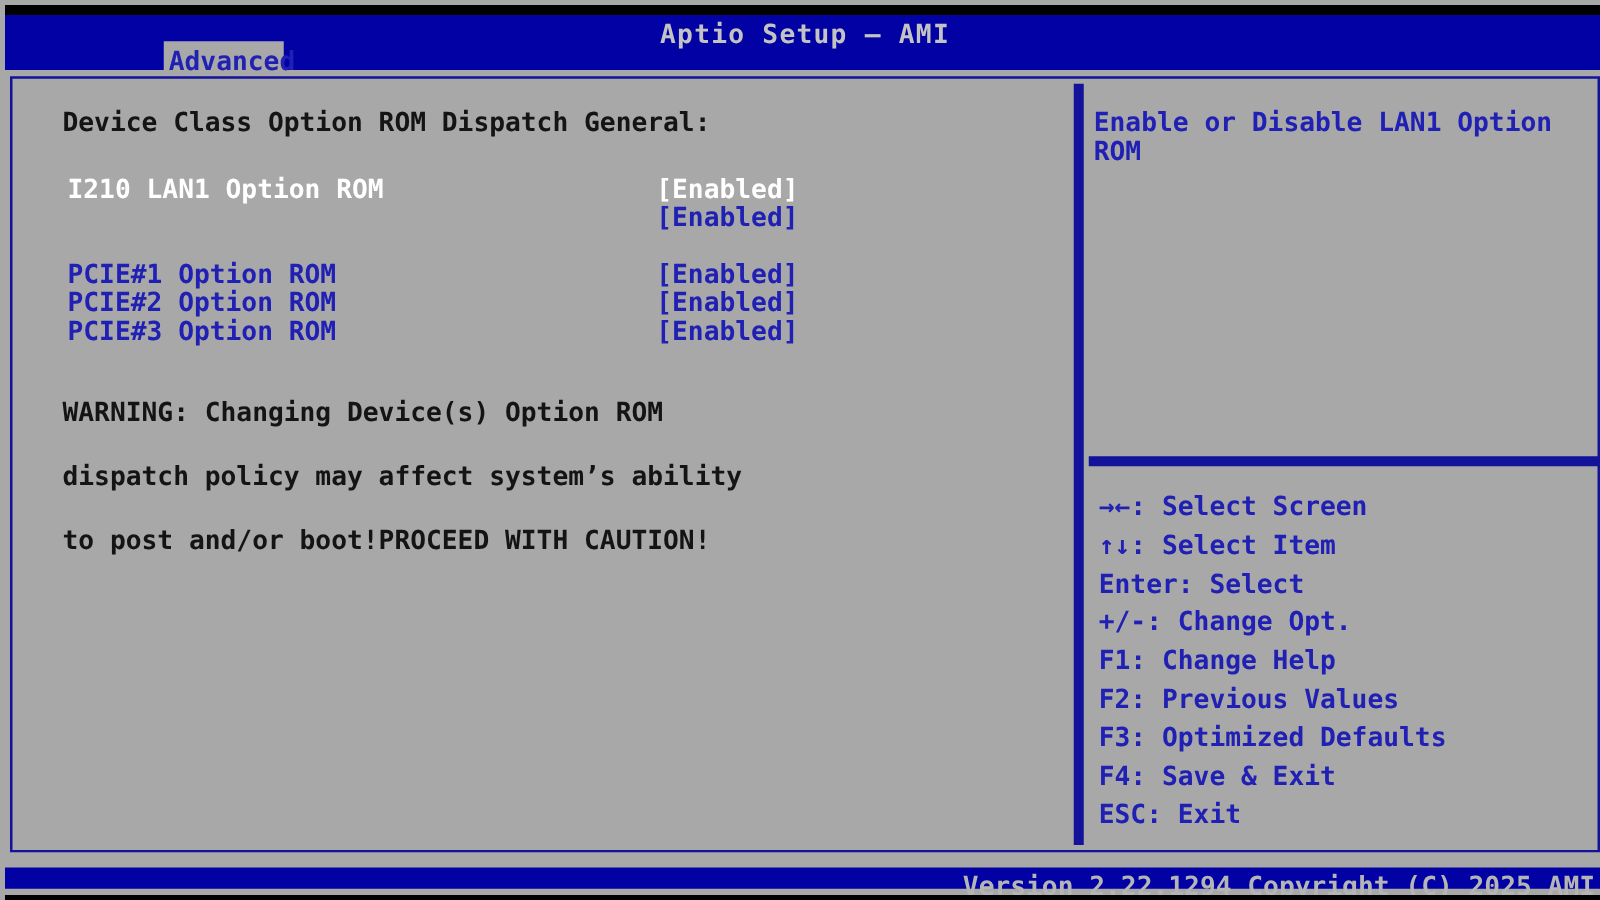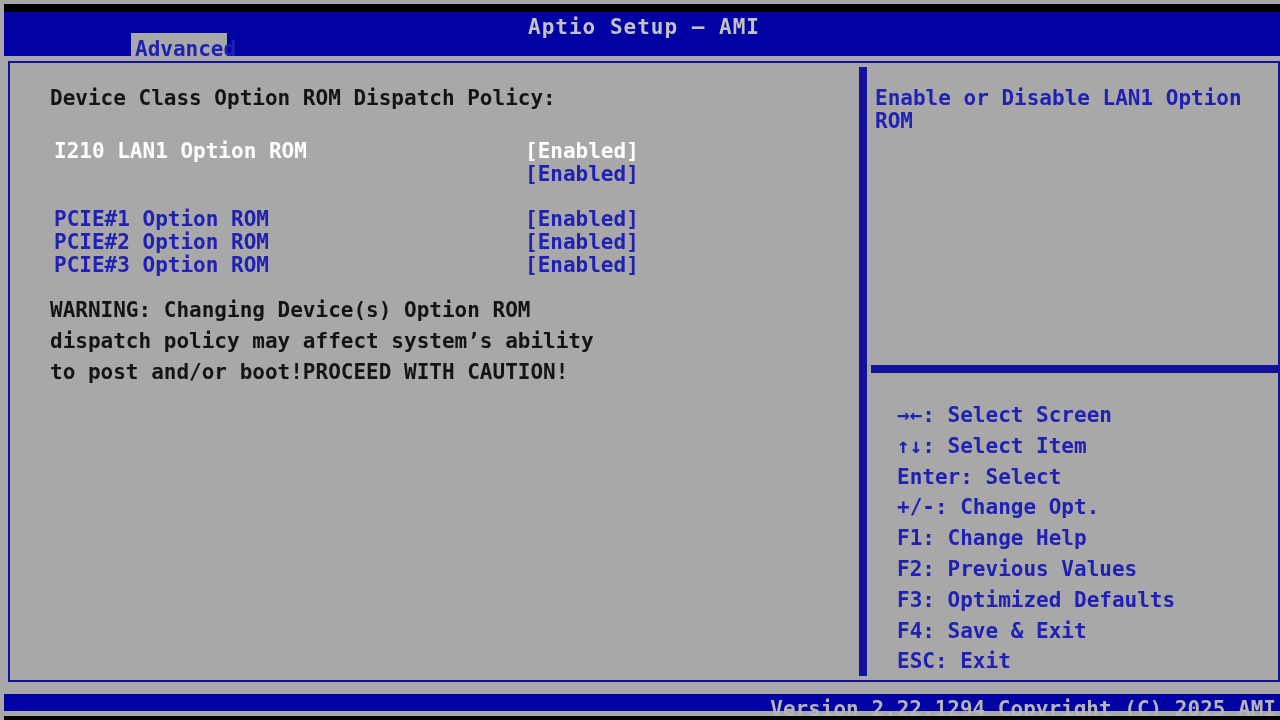--- a/index.html
+++ b/index.html
@@ -38,45 +38,45 @@
     padding:16px 0 0 32px;line-height:22.7px;
   }
   .v-divider{width:2px;height:100%;background:var(--border-blue);}
   .right-pane{position:relative;flex:1;height:100%;padding:16px 8px 0 4px;line-height:22.7px;}
   .line{white-space:pre;}
   .spacer{height:22.7px;}
   .section-title{color:var(--text-black);}
   .opt-row{position:relative;color:var(--text-blue);height:22.7px;cursor:default;}
   .opt-row.selected{color:var(--selected-white);}
   .opt-value{position:absolute;left:475px;top:0;}
-  .warning{color:var(--text-black);}
+  .warning{color:var(--text-black);margin-top:20px;}
   .help-text{color:var(--text-blue);width:395px;}
   .h-divider{position:absolute;left:4px;top:298px;width:411px;height:2px;background:var(--border-blue);}
-  .legend{position:absolute;left:4px;top:329px;line-height:22.8px;color:var(--text-blue);margin-left:18px;}
+  .legend{position:absolute;left:4px;top:319px;line-height:22.8px;color:var(--text-blue);}
   .footer-gap{position:absolute;left:0;top:678px;width:1280px;height:12px;background:var(--panel-gray);}
   .footer-bar{
     position:absolute;left:0;top:690px;width:1280px;height:17px;background:var(--blue-bg);
     text-align:right;line-height:22px;color:#b5b5b5;
   }
   .bottom-black{position:absolute;left:0;top:712px;width:1280px;height:8px;background:#000;}
 </style>
 </head>
 <body>
 
 <div class="top-black"></div>
 
 <div class="header">
   <div class="page-title">Aptio Setup – AMI</div>
   <div class="tab">Advanced</div>
 </div>
 
 <div class="panel">
 
   <div class="left-pane">
-    <div class="line section-title">Device Class Option ROM Dispatch Policy:</div>
+    <div class="line section-title">Device Class Option ROM Dispatch General:</div>
     <div class="spacer"></div>
 
     <div class="opt-row selected">
       <span class="line">I210 LAN1 Option ROM</span>
       <span class="opt-value line">[Enabled]</span>
     </div>
     <div class="opt-row">
       <span class="opt-value line">[Enabled]</span>
     </div>
     <div class="spacer"></div>

